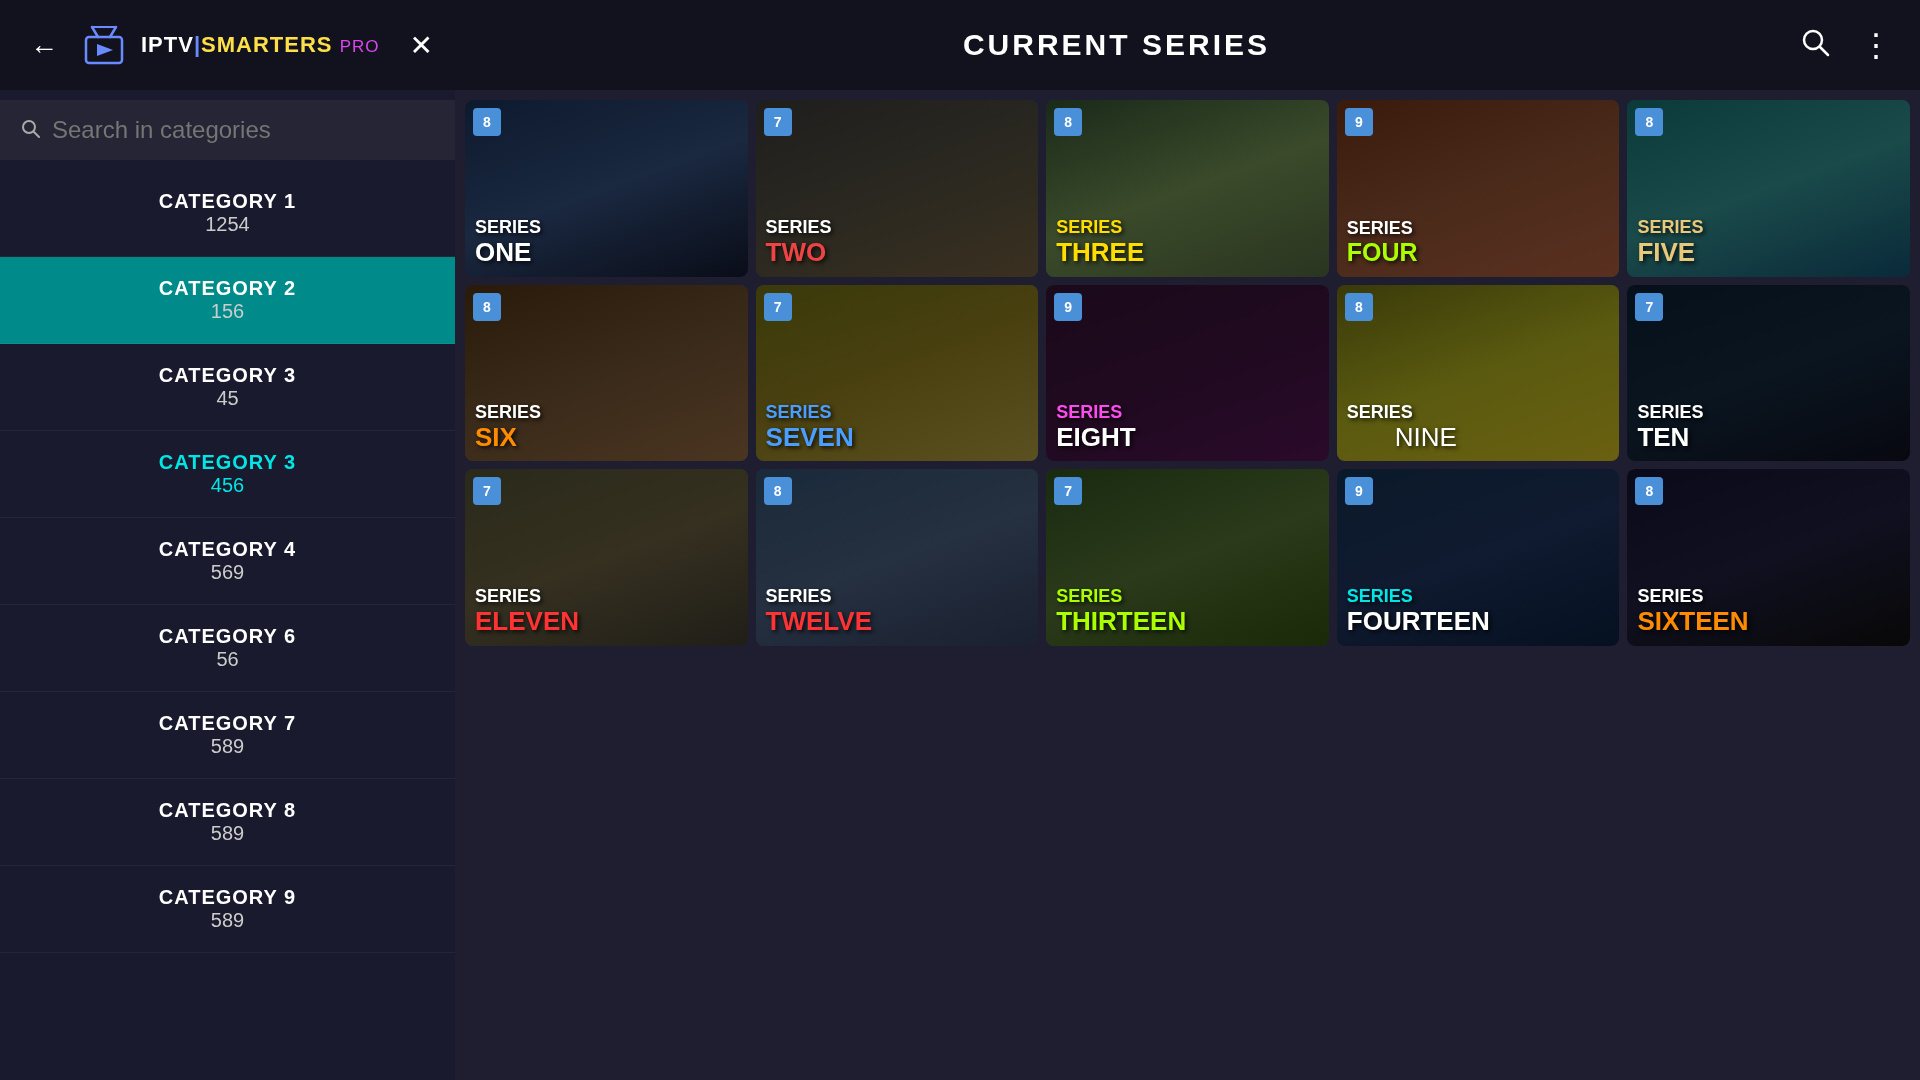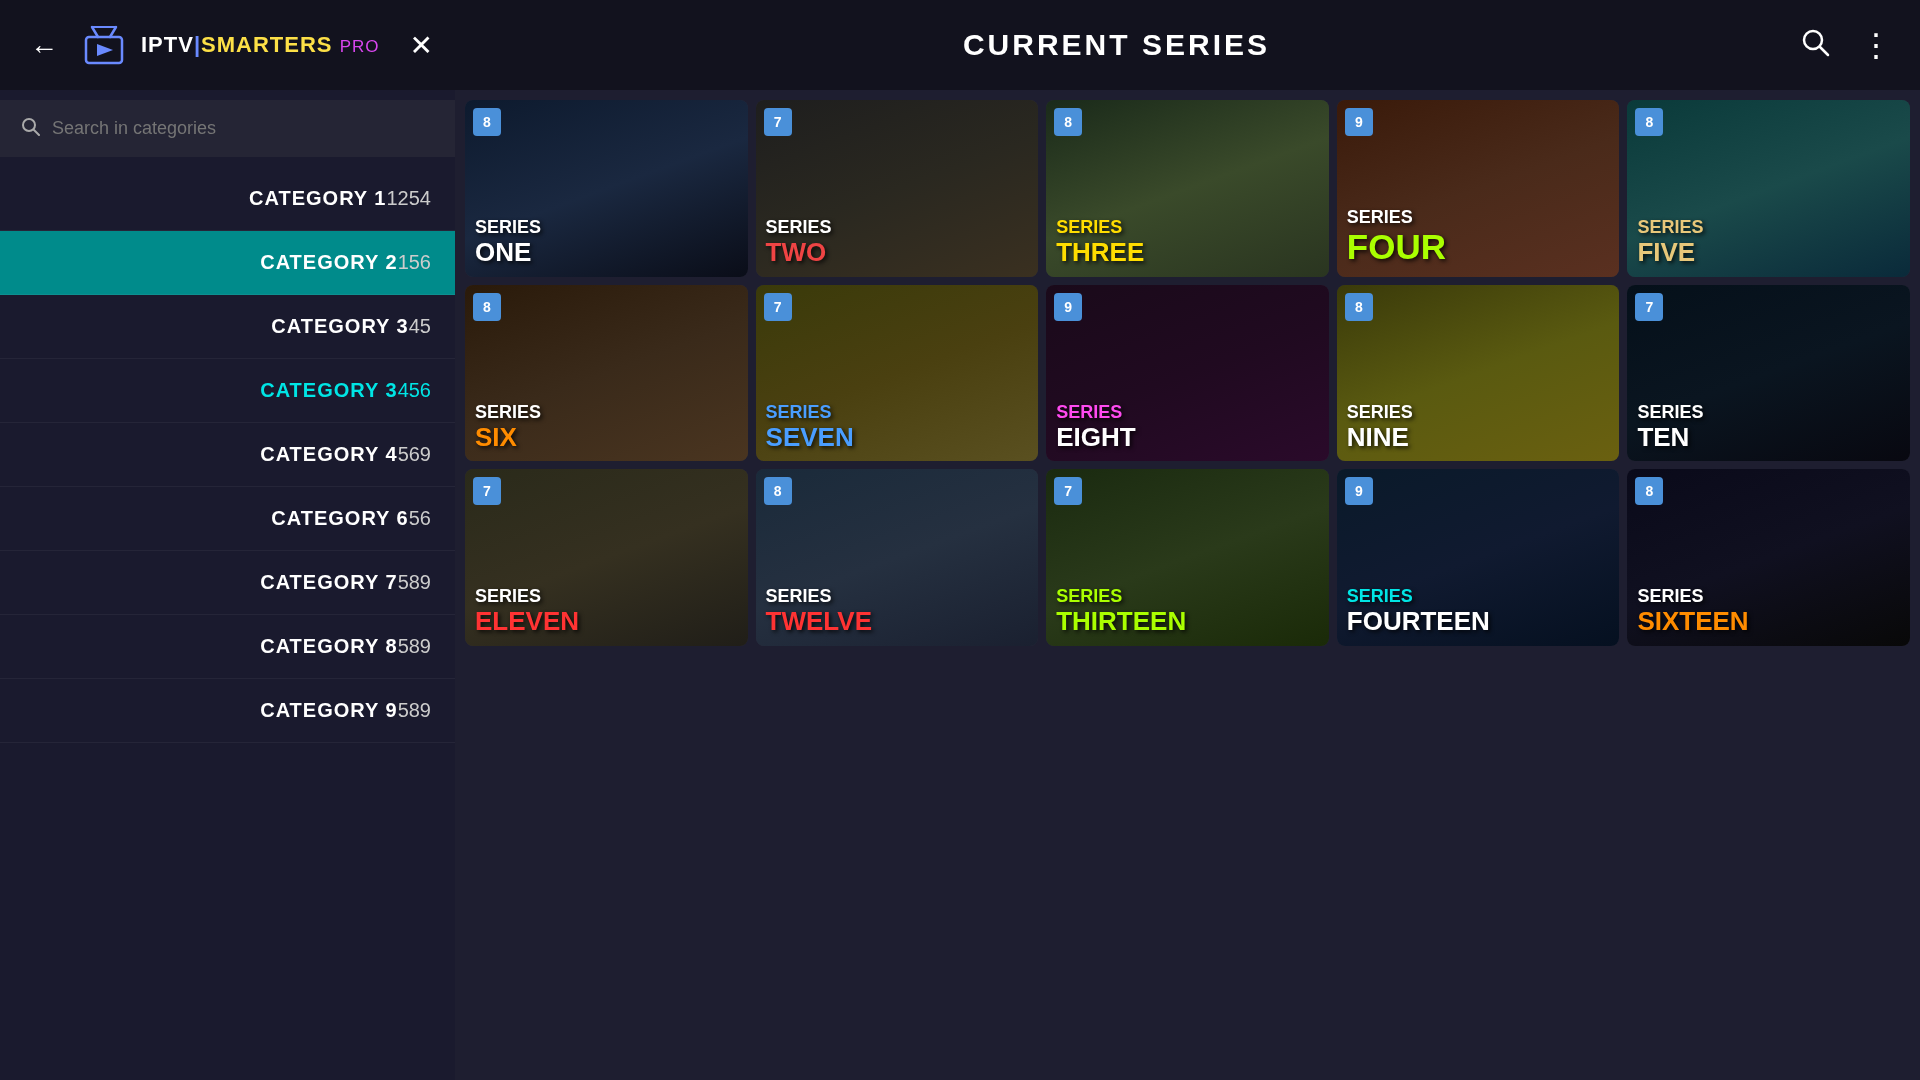--- a/index.html
+++ b/index.html
@@ -96,31 +96,32 @@
     }
     .search-bar-icon {
       font-size: 18px;
       color: #aaa;
     }
     .search-bar input {
       background: transparent;
       border: none;
       outline: none;
       color: #aaa;
-      font-size: 18px;
+      font-size: 24px;
       width: 100%;
     }
 
     .category-item {
       display: flex;
       align-items: center;
-      justify-content: flex-end;
+      justify-content: flex-start;
       padding: 20px 24px;
       cursor: pointer;
       border-bottom: 1px solid rgba(255,255,255,0.05);
+      flex-direction: column;
     }
     .category-item.active {
       background-color: #008b8b;
     }
     .category-item.highlighted .cat-name {
       color: #00e5e5;
     }
     .category-item.highlighted .cat-count {
       color: #00e5e5;
     }
@@ -313,21 +314,21 @@
     <div class="card-title">
       <div style="color: #ffdd00; font-size: 18px;">SERIES</div>
       <div style="color: #ffdd00; font-size: 26px; font-weight: 900;">THREE</div>
     </div>
   </div>
         <div class="card">
     <div class="card-bg" style="background: linear-gradient(160deg, #3a1a0a 0%, #4a2a1a 50%, #5a3020 100%);"></div>
     <div class="card-badge">9</div>
     <div class="card-title">
       <div style="color: #ffffff; font-size: 18px;">SERIES</div>
-      <div style="color: #aaff00; font-size: 35px; font-weight: 900;">FOUR</div>
+      <div style="color: #aaff00; font-size: 25px; font-weight: 900;">FOUR</div>
     </div>
   </div>
         <div class="card">
     <div class="card-bg" style="background: linear-gradient(160deg, #0a3a3a 0%, #1a4a4a 50%, #0a2a3a 100%);"></div>
     <div class="card-badge">8</div>
     <div class="card-title">
       <div style="color: #e8c87a; font-size: 18px;">SERIES</div>
       <div style="color: #e8c87a; font-size: 26px; font-weight: 900;">FIVE</div>
     </div>
   </div>
@@ -353,21 +354,21 @@
     <div class="card-title">
       <div style="color: #ff4af0; font-size: 18px;">SERIES</div>
       <div style="color: #ffffff; font-size: 26px; font-weight: 900;">EIGHT</div>
     </div>
   </div>
         <div class="card">
     <div class="card-bg" style="background: linear-gradient(160deg, #3a3a0a 0%, #5a5a10 50%, #6a6010 100%);"></div>
     <div class="card-badge">8</div>
     <div class="card-title">
       <div style="color: #ffffff; font-size: 18px;">SERIES</div>
-      <div style="color: #ffffff; font-size: 26px; font-weight: 700;">NINE</div>
+      <div style="color: #ffffff; font-size: 26px; font-weight: 400; margin-left: 48px;">NINE</div>
     </div>
   </div>
         <div class="card">
     <div class="card-bg" style="background: linear-gradient(160deg, #05101a 0%, #0a1520 50%, #080810 100%);"></div>
     <div class="card-badge">7</div>
     <div class="card-title">
       <div style="color: #ffffff; font-size: 18px;">SERIES</div>
       <div style="color: #ffffff; font-size: 26px; font-weight: 900;">TEN</div>
     </div>
   </div>

